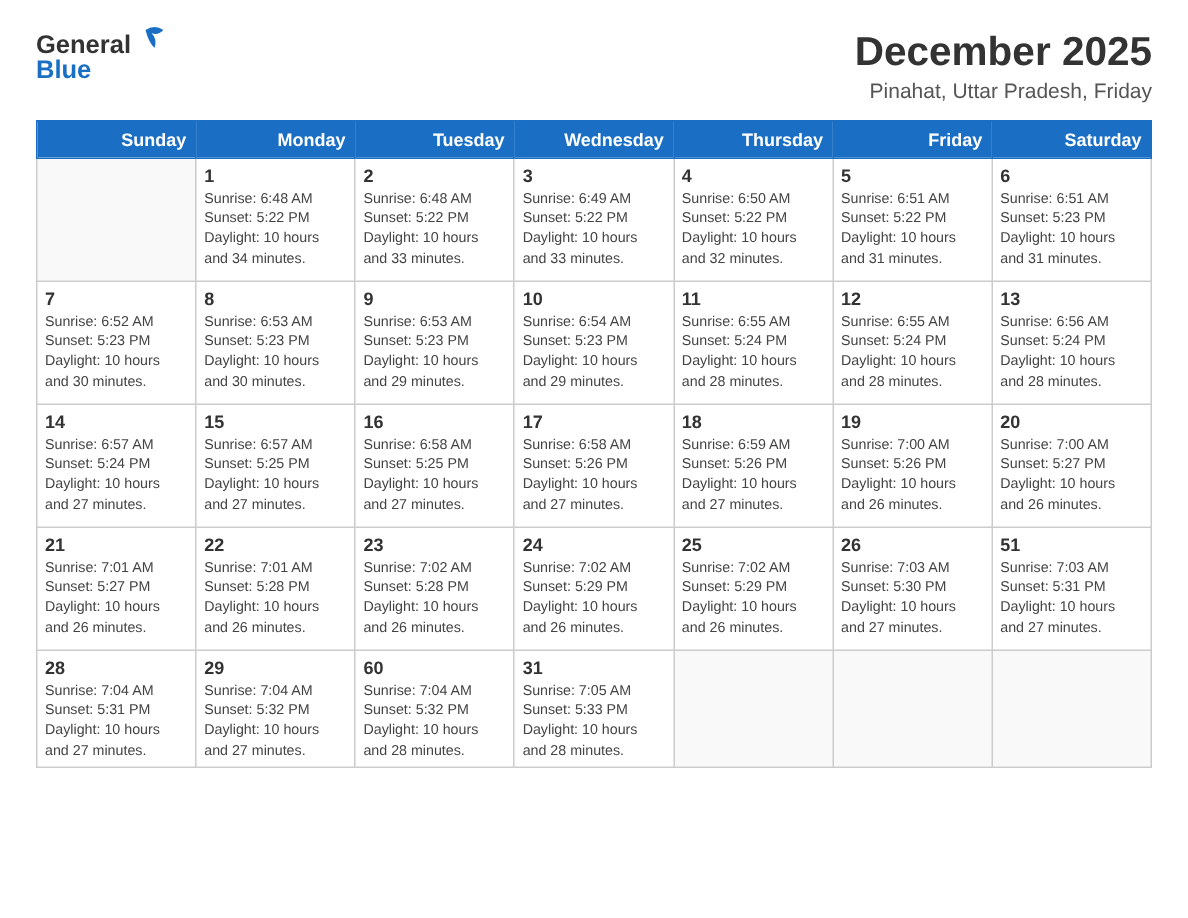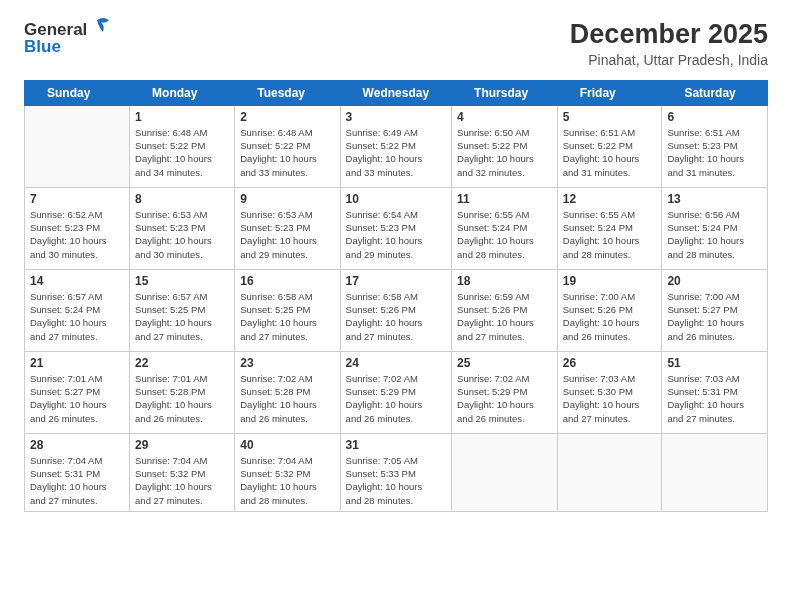--- a/index.html
+++ b/index.html
@@ -48,22 +48,22 @@
     .calendar {
       width: 100%;
       border-collapse: collapse;
       border: 1px solid #ccc;
     }
     .calendar th {
       background: #1a6fc4;
       color: #fff;
       font-size: 12px;
       font-weight: bold;
-      padding: 5px 22px;
-      text-align: left;
+      padding: 5px 6px;
+      text-align: right;
       border: 1px solid #1a6fc4;
     }
     .calendar td {
       border: 1px solid #ccc;
       vertical-align: top;
       padding: 4px 5px;
       width: calc(100% / 7);
       height: 82px;
     }
     .day-num {
@@ -96,21 +96,21 @@
           <span class="logo-text" style="font-size:17px;">General</span>
           <svg width="20" height="24" viewBox="0 0 20 24" style="margin-left:2px;margin-top:-4px;">
             <path d="M8 4 Q14 0 20 4 Q16 8 12 6 Q16 10 14 16 Q10 12 8 4Z" fill="#1a6fc4"></path>
           </svg>
         </div>
         <span class="logo-text" style="color:#1a6fc4;font-size:17px;display:block;margin-top:-2px;">Blue</span>
       </div>
     </div>
     <div class="title-block">
       <div class="month-title">December 2025</div>
-      <div class="subtitle">Pinahat, Uttar Pradesh, India</div>
+      <div class="subtitle">Pinahat, Uttar Pradesh, Friday</div>
     </div>
   </div>
 
   <table class="calendar">
     <thead>
       <tr>
         <th>Sunday</th>
         <th>Monday</th>
         <th>Tuesday</th>
         <th>Wednesday</th>
@@ -327,21 +327,21 @@
 and 27 minutes.</div>
           </td>
           <td>
             <span class="day-num">29</span>
             <div class="day-info" style="white-space: pre-line;">Sunrise: 7:04 AM
 Sunset: 5:32 PM
 Daylight: 10 hours
 and 27 minutes.</div>
           </td>
           <td>
-            <span class="day-num">40</span>
+            <span class="day-num">60</span>
             <div class="day-info" style="white-space: pre-line;">Sunrise: 7:04 AM
 Sunset: 5:32 PM
 Daylight: 10 hours
 and 28 minutes.</div>
           </td>
           <td>
             <span class="day-num">31</span>
             <div class="day-info" style="white-space: pre-line;">Sunrise: 7:05 AM
 Sunset: 5:33 PM
 Daylight: 10 hours

